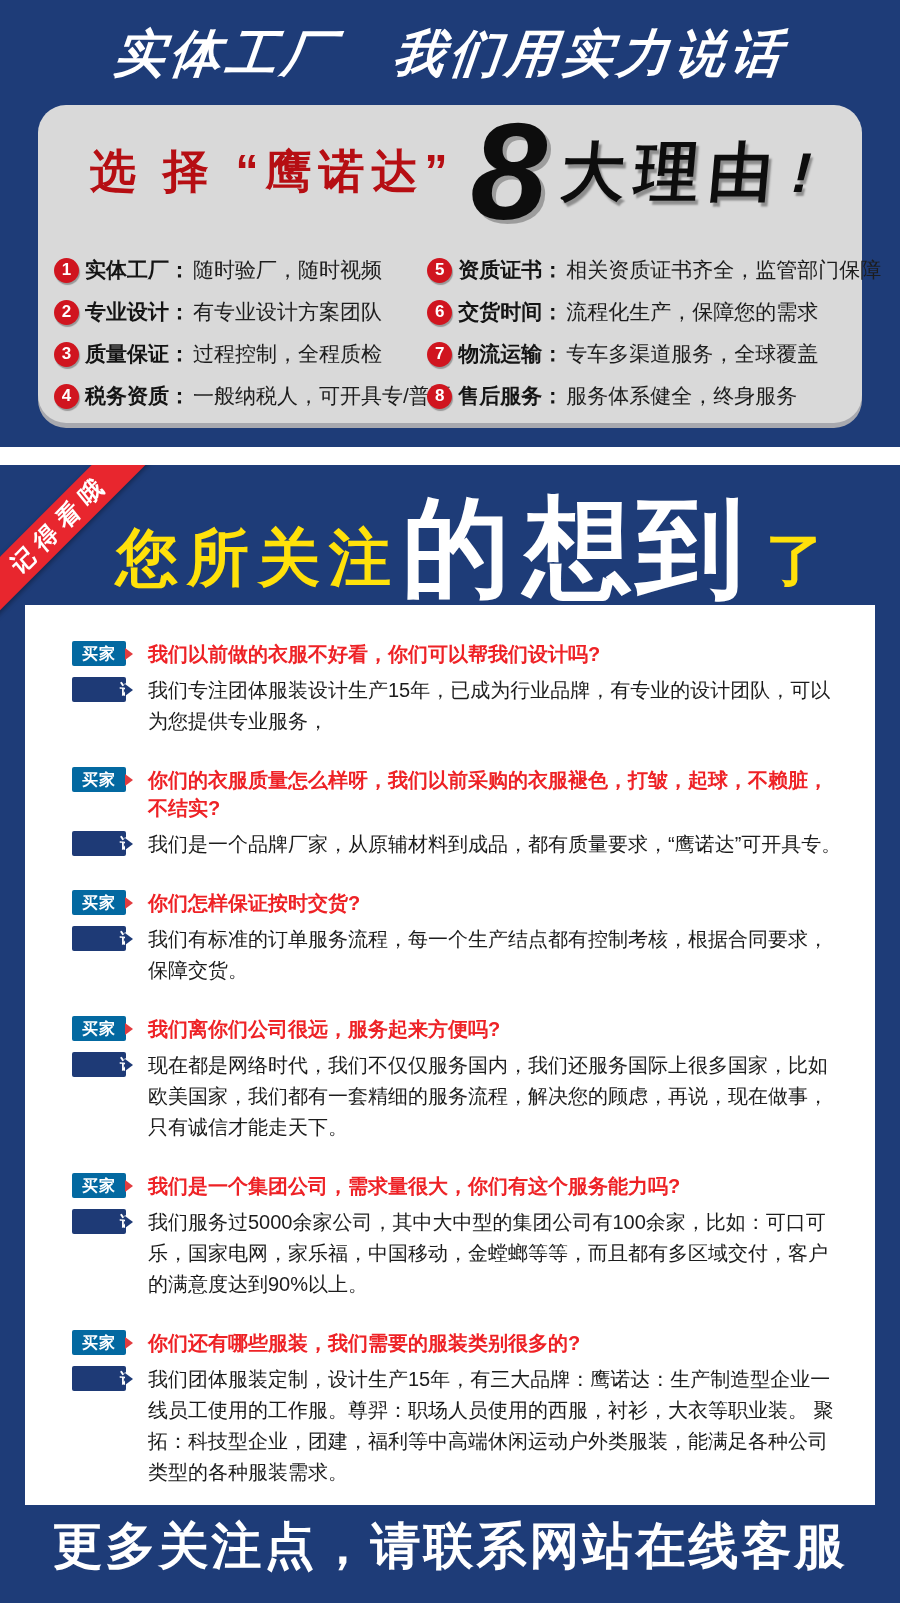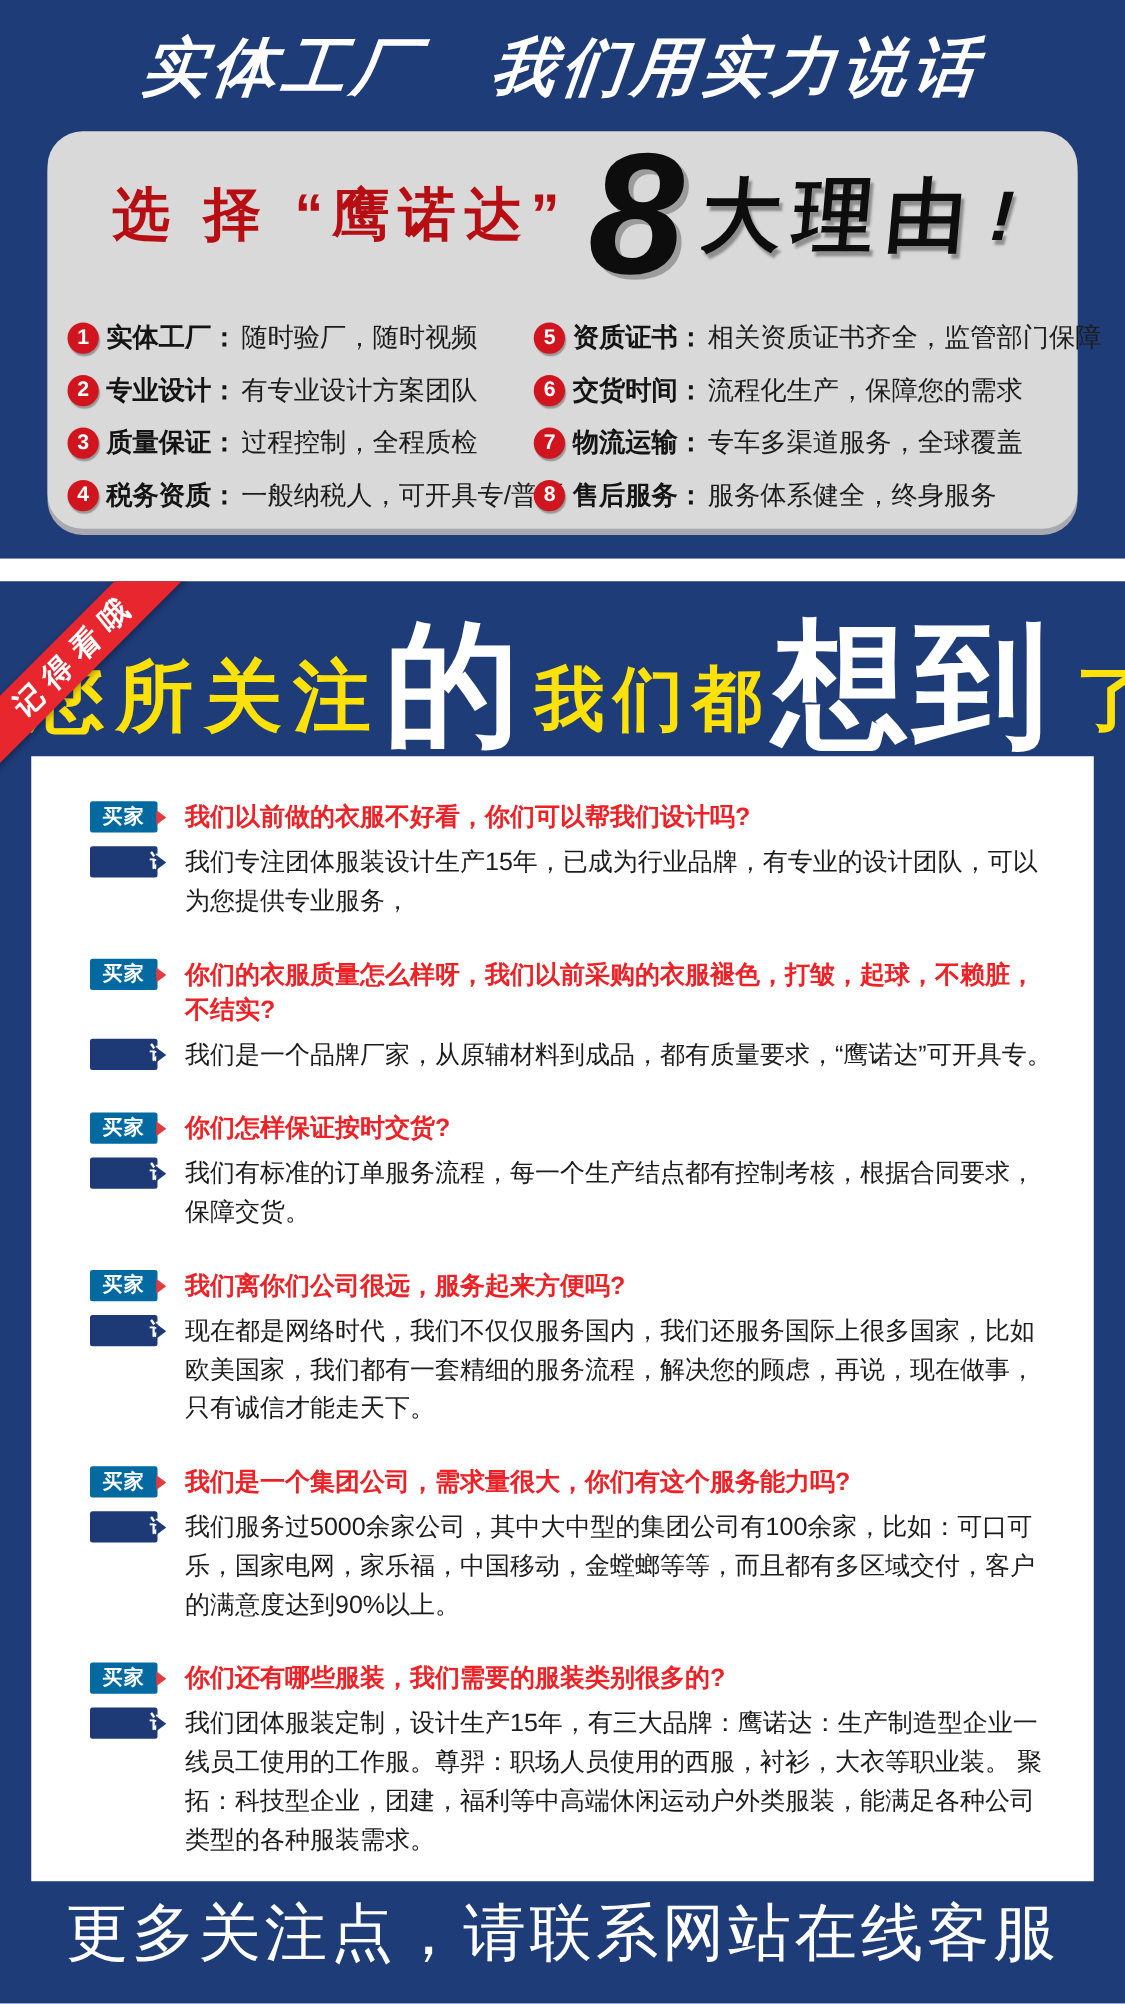--- a/index.html
+++ b/index.html
@@ -105,21 +105,21 @@
   .tag.buyer { background:#0369a1; }
   .tag.buyer::after { border-left-color:#e23b3f; }
   .tag.seller { background:#1e3a76;padding-left:48px; }
   .tag.seller::after { border-left-color:#1e3a76; }
   .q-text { color:#ee2226; font-size:20px; font-weight:700; line-height:28px; padding-top:1px; max-width:700px; }
   .a-text { color:#1c1c1c; font-size:20px; font-weight:500; line-height:31px; max-width:700px; }
 
   
   .footer-note {
     height:82px; display:flex; align-items:center; justify-content:center;
-    color:#ffffff; font-size:50px; font-weight:400; letter-spacing:3px;
+    color:#ffffff; font-size:50px; font-weight:700; letter-spacing:3px;
     white-space:nowrap;
   }
 </style>
 </head>
 <body>
 
 <div class="page">
 
   <section class="hero">
     <div class="hero-title">实体工厂　我们用实力说话</div>
@@ -181,21 +181,20 @@
 
   <section class="lower">
 
     <div class="banner">
       <div class="ribbon">
         <span>记得看哦</span>
       </div>
       <div class="banner-text">
         <span class="seg seg-y1">您所关注</span>
         <span class="seg seg-wbig">的</span>
-        <span class="seg seg-y2">我们都</span>
         <span class="seg seg-wbig">想到</span>
         <span class="seg seg-y3">了</span>
       </div>
     </div>
 
     <div class="qa-panel">
 
       <div class="qa-pair">
         <div class="qa-row question">
           <div class="tag buyer">买家</div>

